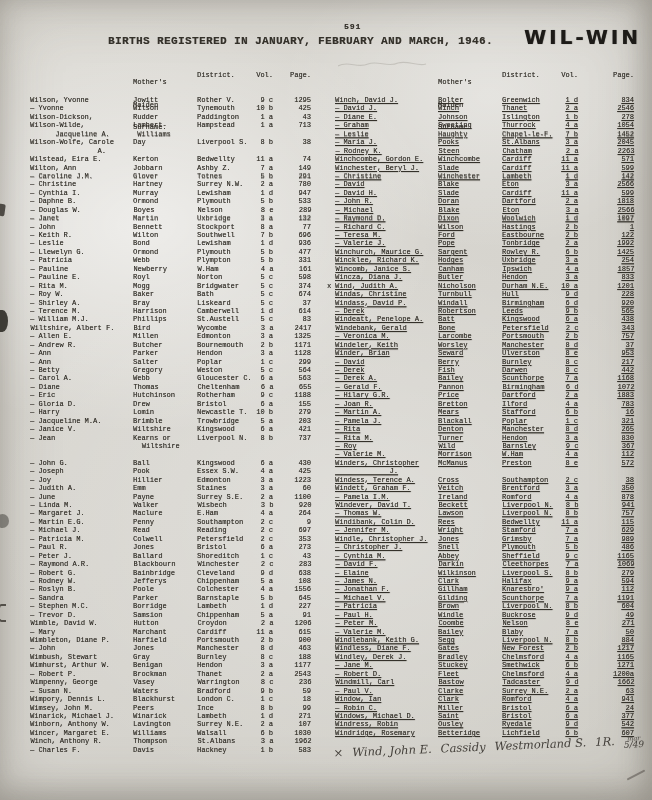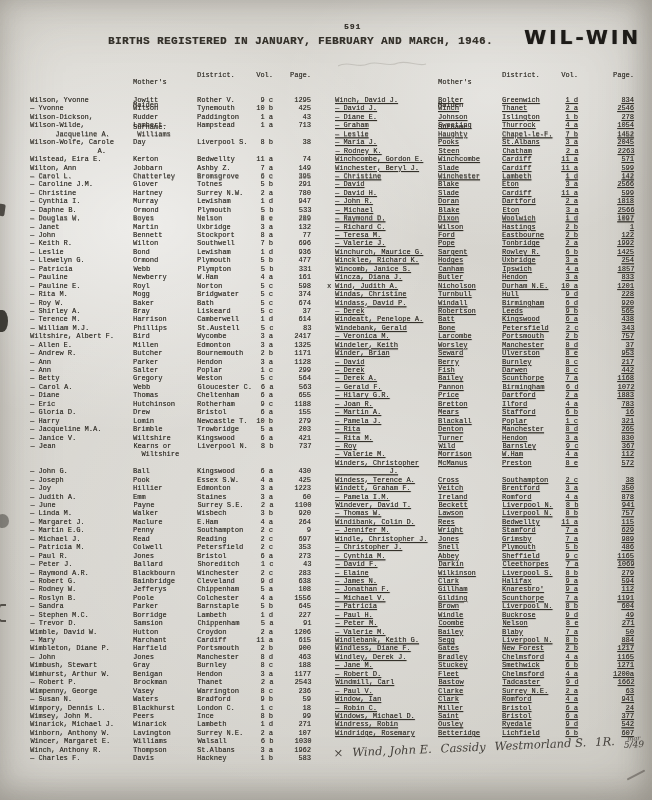--- a/index.html
+++ b/index.html
@@ -168,27 +168,20 @@
     </div>
 
     <div class="row">
       <span class="c-name"><i class="mk"></i><span>Wilton, Ann</span></span>
       <span class="c-maiden">Jobbarn</span>
       <span class="c-district">Ashby Z.</span>
       <span class="c-vol">7 a</span>
       <span class="c-page">149</span>
     </div>
 
-    <div class="row">
-      <span class="c-name"><i class="mk"></i><span>— Carol L.</span></span>
-      <span class="c-maiden">Chatterley</span>
-      <span class="c-district">Bromsgrove</span>
-      <span class="c-vol">6 c</span>
-      <span class="c-page">395</span>
-    </div>
 
     <div class="row">
       <span class="c-name"><i class="mk"></i><span>— Caroline J.M.</span></span>
       <span class="c-maiden">Glover</span>
       <span class="c-district">Totnes</span>
       <span class="c-vol">5 b</span>
       <span class="c-page">291</span>
     </div>
 
     <div class="row">

